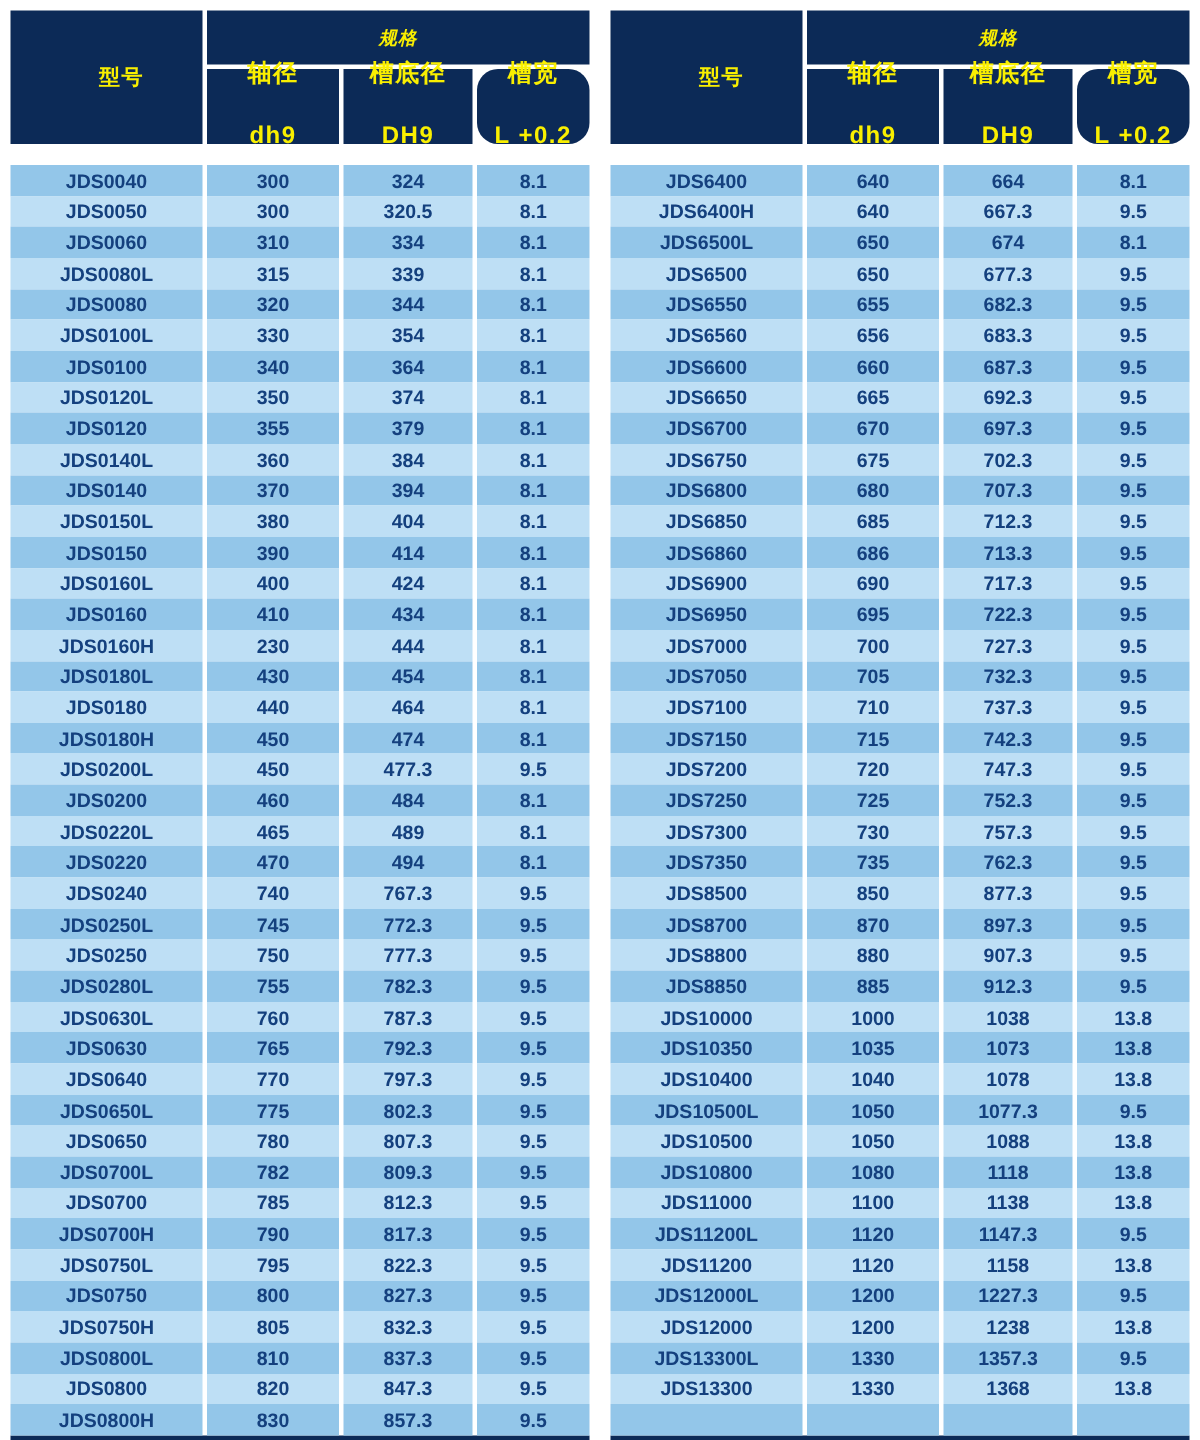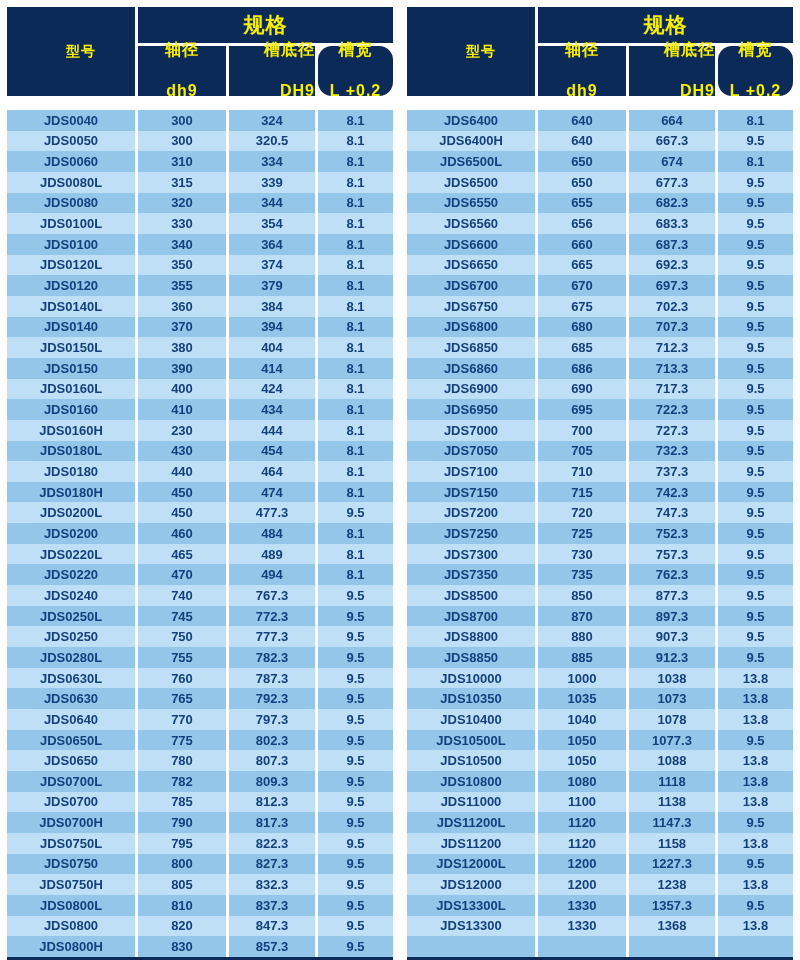--- a/index.html
+++ b/index.html
@@ -30,24 +30,24 @@
     color: var(--header-text, #f9ef00);
     display: flex;
     flex-direction: column;
     align-items: center;
     justify-content: center;
     font-weight: bold;
     text-align: center;
     letter-spacing: 1px;
   }
   .th.model { grid-column: 1; grid-row: 1 / 3; font-size: 14px; padding-left: 20px; }
-  .th.spec  { grid-column: 2 / 5; grid-row: 1; font-size: 21px; }
+  .th.spec  { grid-column: 2 / 5; grid-row: 1; font-size: 12px; font-style: italic; }
   .th.sub   { grid-row: 2; font-size: 16px; line-height: 1.3; gap: 20px; }
   .th.sub1  { grid-column: 2; }
-  .th.sub2  { grid-column: 3; align-items: flex-end; }
+  .th.sub2  { grid-column: 3; }
   .th.sub3  { grid-column: 4; border-radius: 14px; }
 
   
   .tbody { margin-top: 14px; }
   .row {
     display: grid;
     grid-template-columns: 128px 88px 86px 75px;
     column-gap: 3px;
     height: 20.66px;
   }

